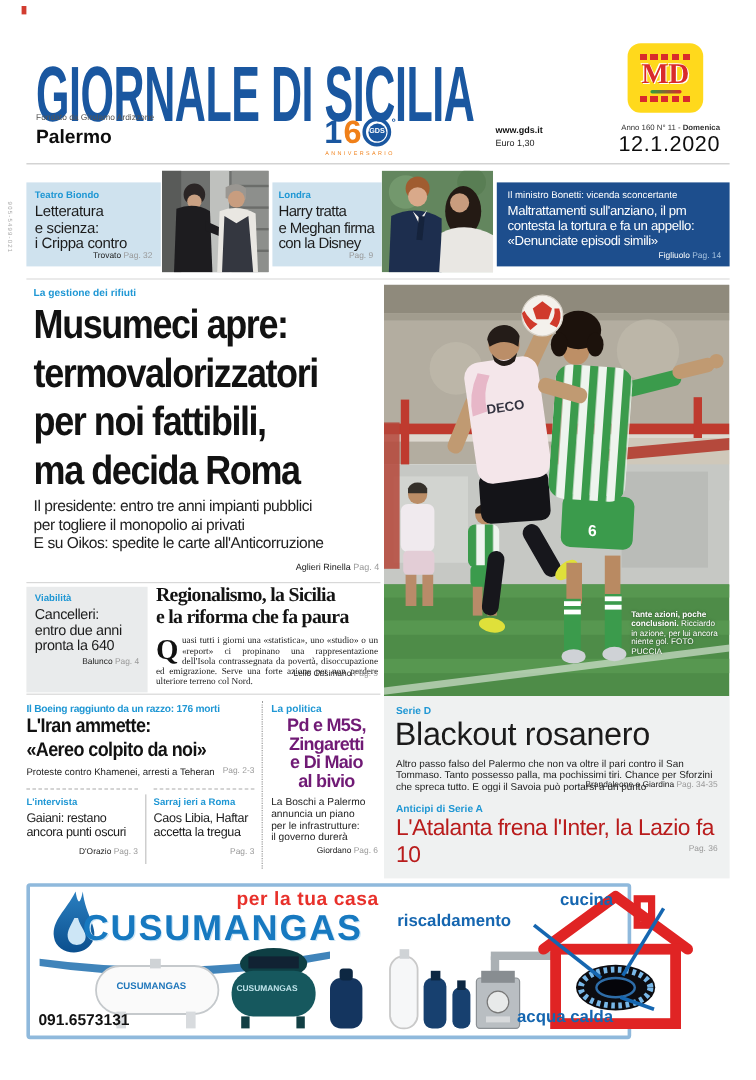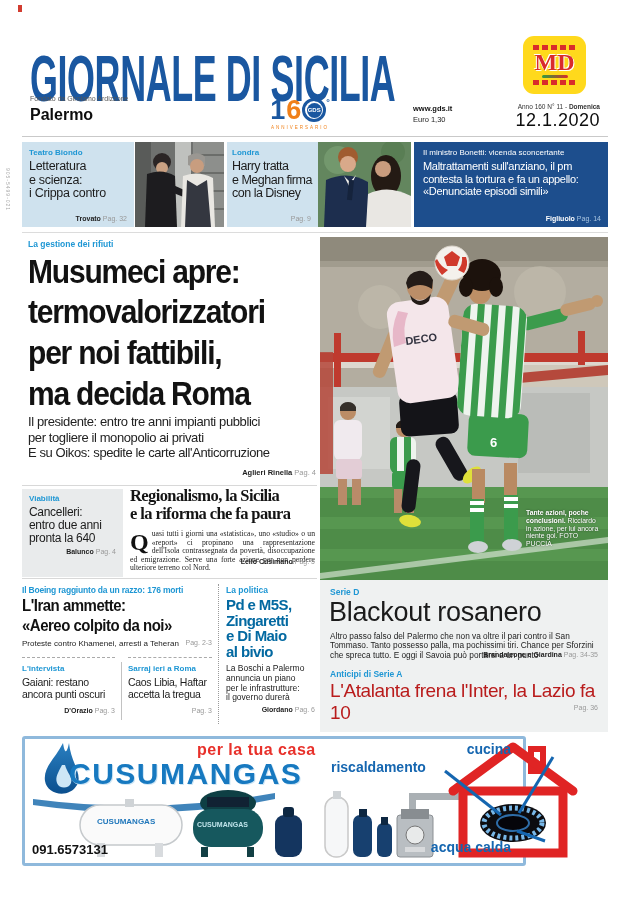--- a/index.html
+++ b/index.html
@@ -5,21 +5,21 @@
   * { margin:0; padding:0; box-sizing:border-box; }
   html,body { background:#ffffff; }
   .page {
     position:relative; width:630px; height:900px; background:#fff; overflow:hidden;
     font-family:"Liberation Sans", sans-serif; color:#1a1a1a;padding-left:22px;
   }
   .abs { position:absolute; }
   .preline { white-space:pre-line; }
   .kicker { color:#1f97d4; font-weight:bold; }
   .pag { color:#999; font-weight:normal; }
-  .byline { font-weight:bold; color:#222; }
+  .byline { font-weight:normal; color:#222; }
 
   
   .edge-code { left:5px; top:168px; font-size:5px; color:#aaa; writing-mode:vertical-rl; letter-spacing:1px; }
   .reg-tick { left:18px; top:5px; width:4px; height:7px; background:#d23c30; }
   .mast-title {
     left:30px; top:40px; font-size:46px; font-weight:bold; color:#1a57a0;
     letter-spacing:-0.5px; transform:scale(0.78,1.42); transform-origin:left top; white-space:nowrap;
   }
   .founder { left:30px; top:95px; font-size:7px; color:#555; }
   .edition { left:30px; top:106px; font-size:16px; font-weight:bold; color:#0d0d0d; }
@@ -44,21 +44,21 @@
   .anniv-deg { font-size:9px; color:#1a57a0; font-weight:bold; align-self:flex-start; }
   .anniv-label { font-size:4.5px; color:#f08019; letter-spacing:2px; margin-top:2px; }
   .hdr-www { left:413px; top:104px; font-size:7.5px; font-weight:bold; color:#111; }
   .hdr-price { left:413px; top:115px; font-size:7.5px; color:#222; }
   .hdr-issue { left:440px; top:103px; width:160px; text-align:right; font-size:6.5px; color:#333; }
   .hdr-issue b { font-weight:bold; }
   .hdr-date { left:440px; top:110px; width:160px; text-align:right; font-size:18px; color:#0d0d0d; letter-spacing:0.5px; }
   .rule { background:#c9c9c9; height:1px; }
 
   
-  .strip-card { top:142px; height:85px; background:#cfe2ee; padding:6px 7px; }
+  .strip-card { top:152px; height:70px; background:#cfe2ee; padding:6px 7px; }
   .strip-kicker { font-size:8px; }
   .strip-title { font-size:12.5px; line-height:13.5px; letter-spacing:-0.3px; color:#1c1c1c; margin-top:3px; }
   .strip-byline { position:absolute; bottom:5px; right:7px; font-size:7px; }
   .strip-photo { top:142px; height:85px; overflow:hidden; }
   .card-navy { left:414px; width:194px; background:#1d4e8d; color:#fff; padding:6px 9px; }
   .card-navy .strip-kicker { color:#fff; font-size:8px; }
   .card-navy .strip-title { color:#fff; font-size:11px; line-height:12.5px; font-weight:normal; }
   .card-navy .byline { color:#fff; }
   .card-navy .pag { color:#a8c4e0; }
 
@@ -89,21 +89,21 @@
   .dash-rule { border-top:1px dashed #aaa; height:0; }
   .mini { top:664px; }
   .mini-kicker { font-size:8px; }
   .mini-title { font-size:10.5px; line-height:12px; letter-spacing:-0.3px; color:#1c1c1c; margin-top:3px; }
   .mini-byline { position:absolute; font-size:7px; top:707px; text-align:right; }
   .vline { border-left:1px solid #c2c2c2; width:0; }
   .dotline { border-left:1px dotted #9a9a9a; width:0; }
 
   .pol-kicker { left:226px; top:585px; font-size:8.5px; }
   .pol-head { left:226px; top:597px; width:92px; font-size:15px; line-height:15.5px;
-    font-weight:bold; letter-spacing:-0.6px; color:#0369a1; }
+    font-weight:bold; letter-spacing:-0.6px; color:#701a75;text-align:center; }
   .pol-body { left:226px; top:664px; width:90px; font-size:8.5px; line-height:9.8px; color:#222; }
   .pol-byline { left:226px; top:706px; width:89px; text-align:right; font-size:7px; }
 
   
   .sport { left:320px; top:580px; width:288px; height:152px; background:#eff1f1; }
   .sport-kicker { left:10px; top:7px; font-size:8.5px; }
   .sport-head { left:9px; top:17px; font-size:27px; font-weight:normal; letter-spacing:-0.3px; color:#1b1b1b; }
   .sport-body { left:10px; top:52px; width:270px; font-size:8.3px; line-height:9.3px; color:#222; }
   .sport-byline { right:10px; top:71px; font-size:7px; position:absolute; }
   .sa-kicker { left:10px; top:89px; font-size:8.5px; }

